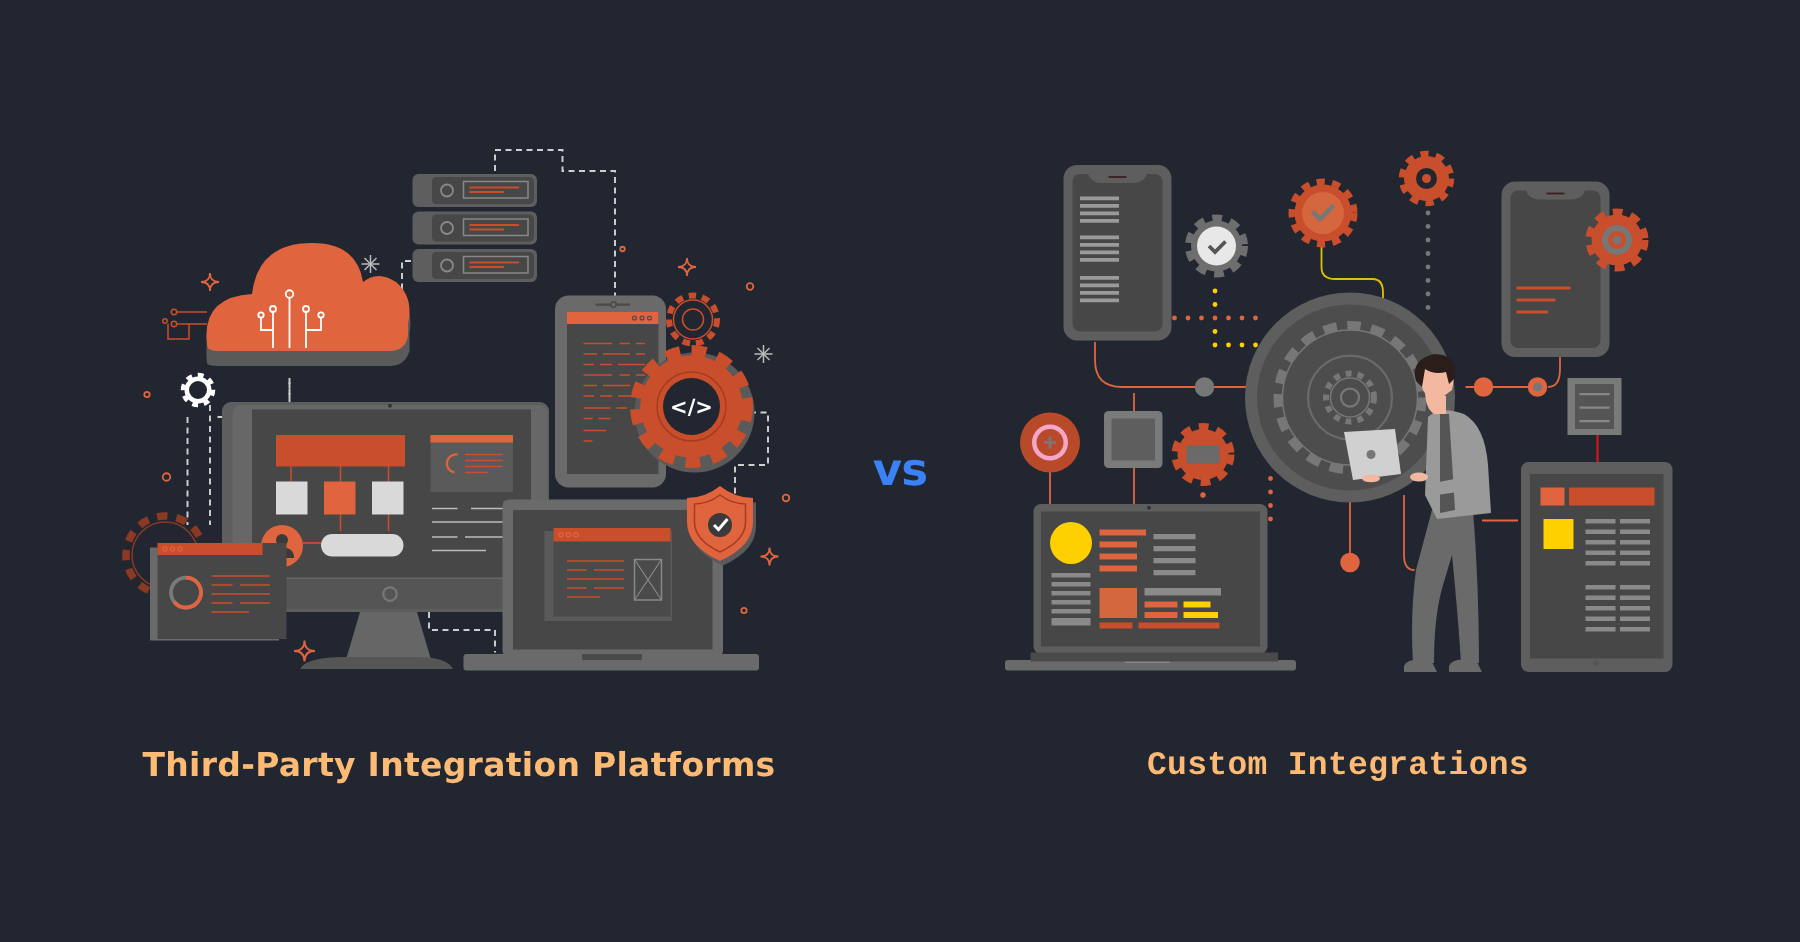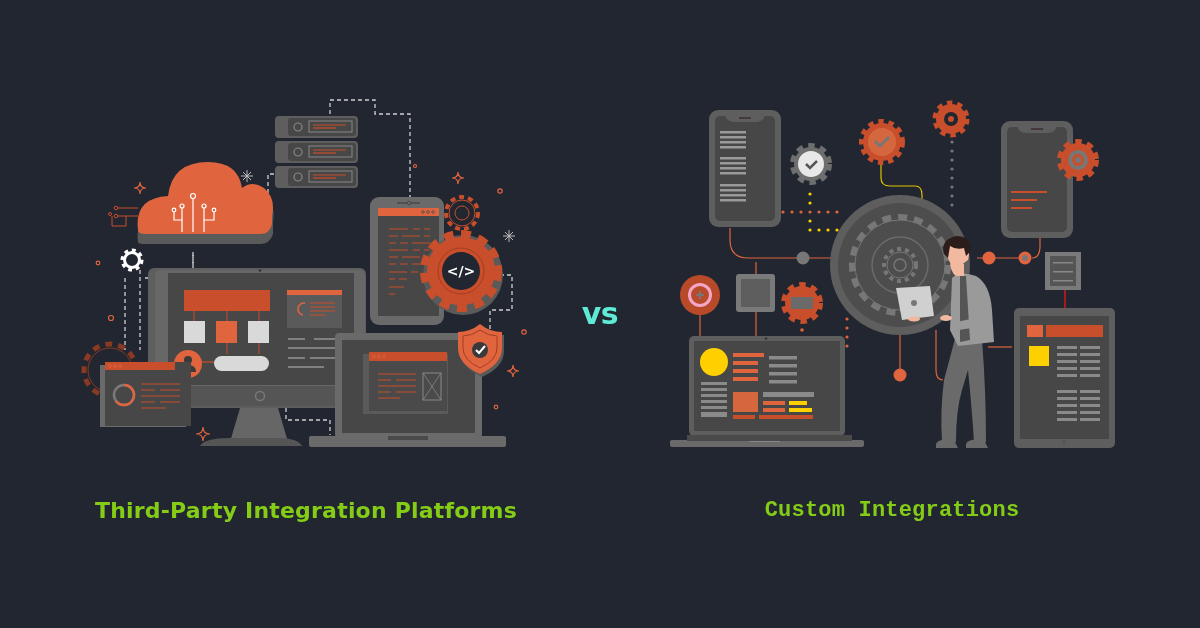--- a/index.html
+++ b/index.html
@@ -5,28 +5,28 @@
   html, body { margin: 0; padding: 0; }
   body {
     width: 1200px; height: 628px; overflow: hidden;
     background: #212630;
     font-family: "DejaVu Sans", "Liberation Sans", sans-serif;
     position: relative;
   }
   .illus { position: absolute; }
   .caption {
     position: absolute; top: 498px;
-    color: #84cc16; font-weight: bold; font-size: 22px;
+    color: #fdba74; font-weight: bold; font-size: 22px;
     letter-spacing: 0.2px; text-align: center; white-space: nowrap;
   }
   #cap-left { left: 60px; width: 492px; }
   #cap-right { left: 692px; width: 400px; font-family: Liberation Mono, monospace; }
   .vs {
     position: absolute; left: 572px; top: 296px; width: 56px;
-    text-align: center; color: #5eead4; font-weight: bold; font-size: 30px;
+    text-align: center; color: #3b82f6; font-weight: bold; font-size: 30px;
     letter-spacing: -0.5px;
   }
 </style>
 </head>
 <body>
 
 <svg class="illus" style="left:80px;top:90px" width="460" height="370" viewBox="0 0 460 370">
 
   <g fill="none" stroke="#cfcfcf" stroke-width="1.3" stroke-dasharray="4 3">
     <path d="M170 120 L188 120 L188 84 L196 84"></path>

